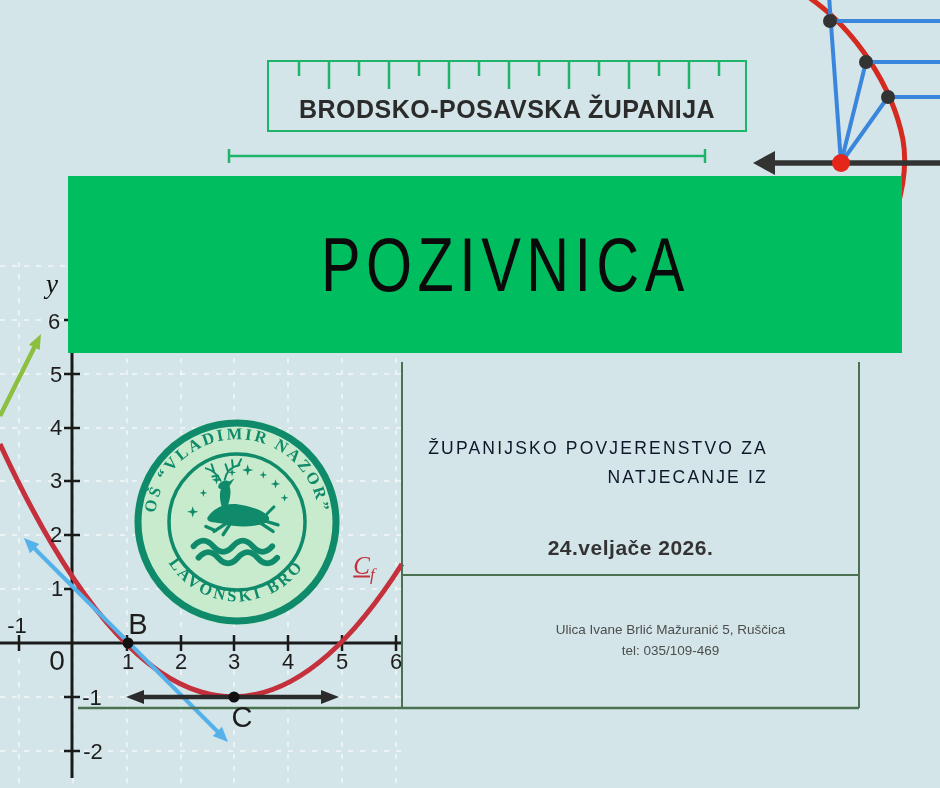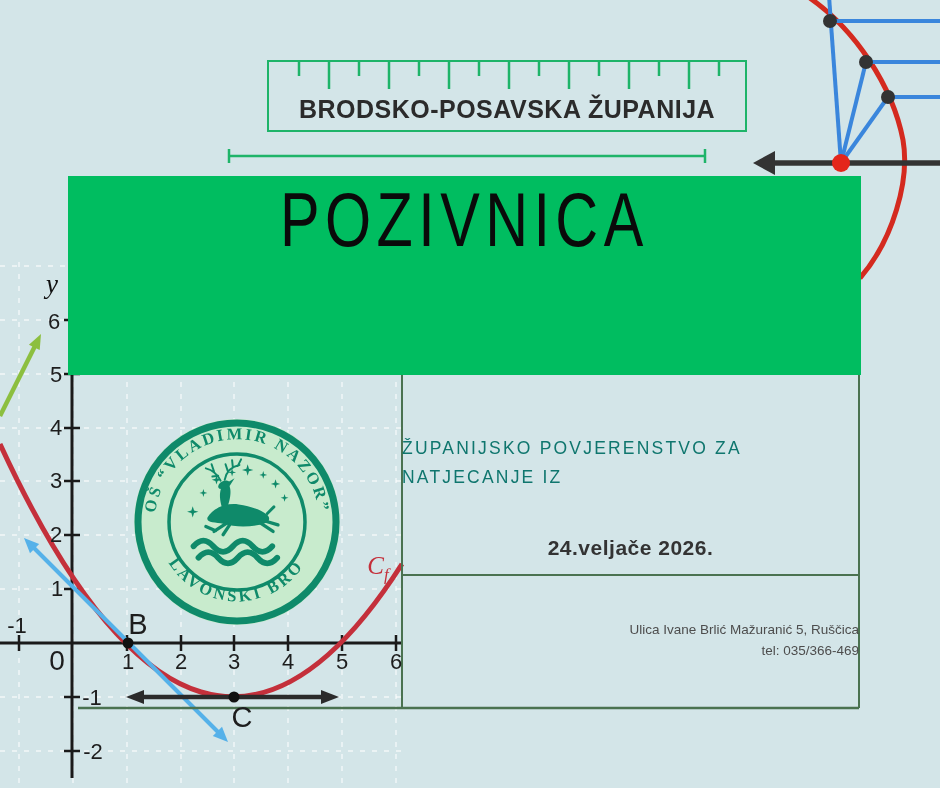--- a/index.html
+++ b/index.html
@@ -10,42 +10,42 @@
   
   #scene{position:absolute;left:0;top:0;}
 
   
   .ruler{position:absolute;left:227px;top:60px;width:476px;height:68px;
          border:2.5px solid #1eb469;margin-left:40px;}
   .ruler-title{position:absolute;left:0;right:0;bottom:6px;text-align:center;
          font-size:25px;font-weight:bold;color:#2b2b2b;letter-spacing:.5px;}
 
   
-  .banner{position:absolute;left:68px;top:176px;width:793px;height:199px;background:#00bd60;
-          display:flex;justify-content:center;}
+  .banner{position:absolute;left:68px;top:176px;width:793px;height:177px;background:#00bd60;
+          display:flex;align-items:center;justify-content:center;padding-left:41px;}
   .banner-title{font-size:76px;font-weight:400;color:#0a0a0a;letter-spacing:7px;
           transform:scaleX(0.78);transform-origin:center;white-space:nowrap;}
 
   
   .num{position:absolute;transform:translate(-50%,-50%);font-size:22px;color:#1d1d1d;}
   .num.big{font-size:28px;}
   .pointlbl{position:absolute;transform:translate(-50%,-50%);font-size:29px;color:#1d1d1d;}
   .ylab{position:absolute;transform:translate(-50%,-50%);font-family:"Liberation Serif",serif;
         font-style:italic;font-size:27px;color:#111;}
   .cflab{position:absolute;transform:translate(-50%,-50%);font-family:"Liberation Serif",serif;
         font-style:italic;color:#c4303b;font-size:25px;}
   .cflab sub{font-size:17px;}
 
   
-  .committee{position:absolute;left:402px;top:434px;width:366px;text-align:left;
-        font-size:17.5px;line-height:29px;letter-spacing:2.2px;color:#0f766e;}
+  .committee{position:absolute;left:402px;top:434px;width:366px;text-align:right;
+        font-size:17.5px;line-height:29px;letter-spacing:2.2px;color:#0f172a;}
   .datebox{position:absolute;left:402px;top:536px;width:457px;text-align:center;
         font-size:21px;font-weight:bold;color:#333;letter-spacing:.5px;}
-  .contact{position:absolute;left:402px;top:620px;width:457px;text-align:right;
-        font-size:13.5px;line-height:20.5px;color:#4d4d4d;}
+  .contact{position:absolute;left:402px;top:620px;width:457px;text-align:center;
+        font-size:13.5px;line-height:20.5px;color:#4d4d4d;padding-left:40px;}
 
   
   .logo{position:absolute;left:129px;top:414px;}
 </style>
 </head>
 <body>
 
 <div id="stage">
 
   <svg id="scene" width="940" height="788" viewBox="0 0 940 788">
@@ -166,21 +166,21 @@
   <div class="num big" style="left:57px;top:661px;">0</div>
   <div class="num" style="left:128px;top:662px;">1</div>
   <div class="num" style="left:181px;top:662px;">2</div>
   <div class="num" style="left:234px;top:662px;">3</div>
   <div class="num" style="left:288px;top:662px;">4</div>
   <div class="num" style="left:342px;top:662px;">5</div>
   <div class="num" style="left:396px;top:662px;">6</div>
 
   <div class="pointlbl" style="left:138px;top:624px;">B</div>
   <div class="pointlbl" style="left:242px;top:717px;">C</div>
-  <div class="cflab" style="left:378px;top:568px;"><span>C</span><sub>f</sub></div>
+  <div class="cflab" style="left:364px;top:568px;text-decoration:underline;"><span>C</span><sub>f</sub></div>
 
   <div class="ruler">
     <svg width="476" height="30">
       <g stroke="#1eb469" stroke-width="2.5">
         <line x1="30" y1="0" x2="30" y2="14"></line>
           <line x1="60" y1="0" x2="60" y2="27"></line>
         <line x1="90" y1="0" x2="90" y2="14"></line>
           <line x1="120" y1="0" x2="120" y2="27"></line>
         <line x1="150" y1="0" x2="150" y2="14"></line>
           <line x1="180" y1="0" x2="180" y2="27"></line>
@@ -250,16 +250,16 @@
       </g>
     </g>
   </svg>
 
   <div class="committee">
     <div>ŽUPANIJSKO POVJERENSTVO ZA NATJECANJE IZ</div>
   </div>
   <div class="datebox">24.veljače 2026.</div>
   <div class="contact">
     <div>Ulica Ivane Brlić Mažuranić 5, Ruščica</div>
-    <div>tel: 035/366-469</div>
+    <div>tel: 035/109-469</div>
   </div>
 
 </div>
 
 </body></html>

